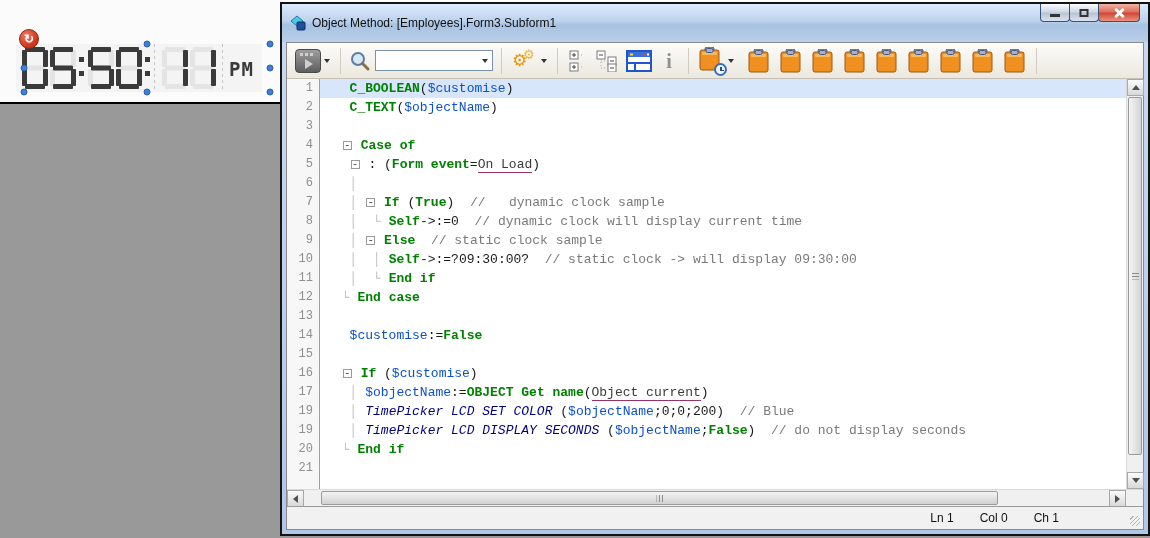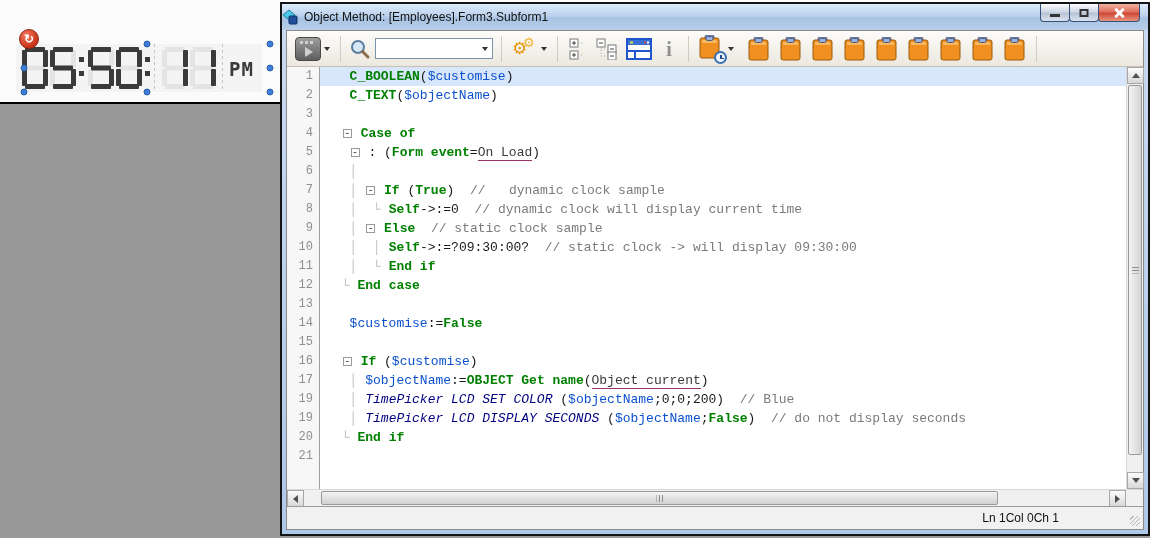--- a/index.html
+++ b/index.html
@@ -18,21 +18,21 @@
   .badge{position:absolute;left:29px;top:39px;width:20px;height:20px;border-radius:50%;
          transform:translate(-50%,-50%);
          background:radial-gradient(circle at 35% 30%,#f3775f,#c93318 70%);
          border:1px solid #8e2413;color:#fff;font-size:12px;font-weight:bold;
          display:flex;align-items:center;justify-content:center;line-height:1;}
 
   
   .window{position:absolute;left:280px;top:2px;width:870px;height:534px;
           border:2px solid #141414;background:linear-gradient(#c9dbf2,#aec8e8);
           display:flex;flex-direction:column;}
-  .titlebar{height:26px;display:flex;align-items:center;gap:6px;padding:0 0;position:relative;
+  .titlebar{height:38px;display:flex;align-items:center;gap:6px;padding:0 8px;position:relative;
             background:linear-gradient(180deg,#dcebfc 0%,#bcd2ec 45%,#a7c2e2 55%,#b9cfe9 100%);}
   .title-text{font-size:12px;color:#111;}
   .winbtns{position:absolute;top:0;right:8px;display:flex;}
   .winbtn{width:30px;height:18px;border:1px solid #35537a;border-top:none;
           border-radius:0 0 4px 4px;margin-left:-1px;position:relative;
           background:linear-gradient(#fdfdfd,#cfd8e6 45%,#b8c4d6 55%,#dbe3ef);}
   .winbtn.close{width:42px;background:linear-gradient(#f2b3a5,#e0705c 45%,#cf4936 55%,#e8937f);}
   .glyph-min{position:absolute;left:50%;bottom:4px;transform:translateX(-50%);
              width:10px;height:3px;background:#333;}
   .glyph-max{position:absolute;left:50%;top:50%;transform:translate(-50%,-50%);
@@ -114,21 +114,21 @@
   .hscroll-row{height:17px;flex:none;display:flex;background:#f0f0f0;border-top:1px solid #d9d9d9;}
   .hscroll{flex:1;position:relative;}
   .h-thumb{position:absolute;top:1px;left:17px;height:14px;width:calc(100% - 128px);
            border:1px solid #9a9a9a;border-radius:2px;background:linear-gradient(#f4f4f4,#d0d0d0);}
   .h-grip{position:absolute;top:3px;left:50%;width:7px;height:7px;transform:translateX(-50%);
           background:repeating-linear-gradient(90deg,#8c8c8c 0 1px,transparent 1px 3px);}
   .sb-corner{width:17px;flex:none;background:#f0f0f0;}
 
   
   .statusbar{height:23px;flex:none;border-top:1px solid #9a9a9a;background:#f1f1f1;
-             display:flex;align-items:center;justify-content:flex-end;
+             display:flex;align-items:center;justify-content:flex-end;gap:26px;
              padding-right:84px;font-size:12px;color:#111;position:relative;text-align:center;}
   .resize-grip{position:absolute;right:3px;bottom:3px;width:10px;height:10px;
                background:repeating-linear-gradient(135deg,transparent 0 2px,#b5b5b5 2px 3px);}
 </style>
 </head>
 <body>
 
 <div class="canvas">
   <div class="top-sliver"></div>
 

